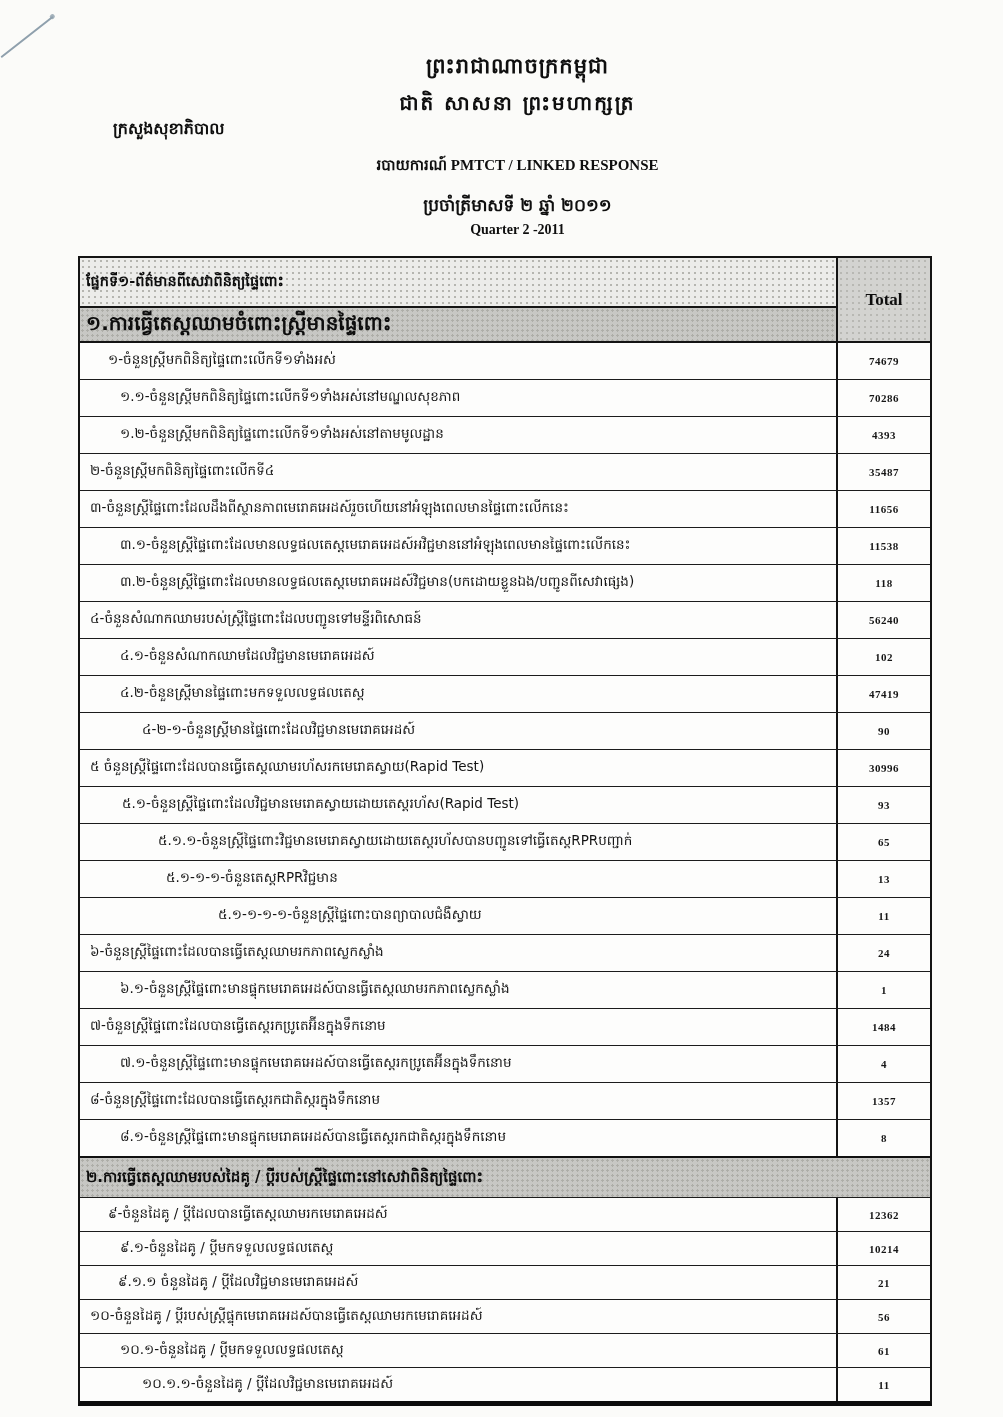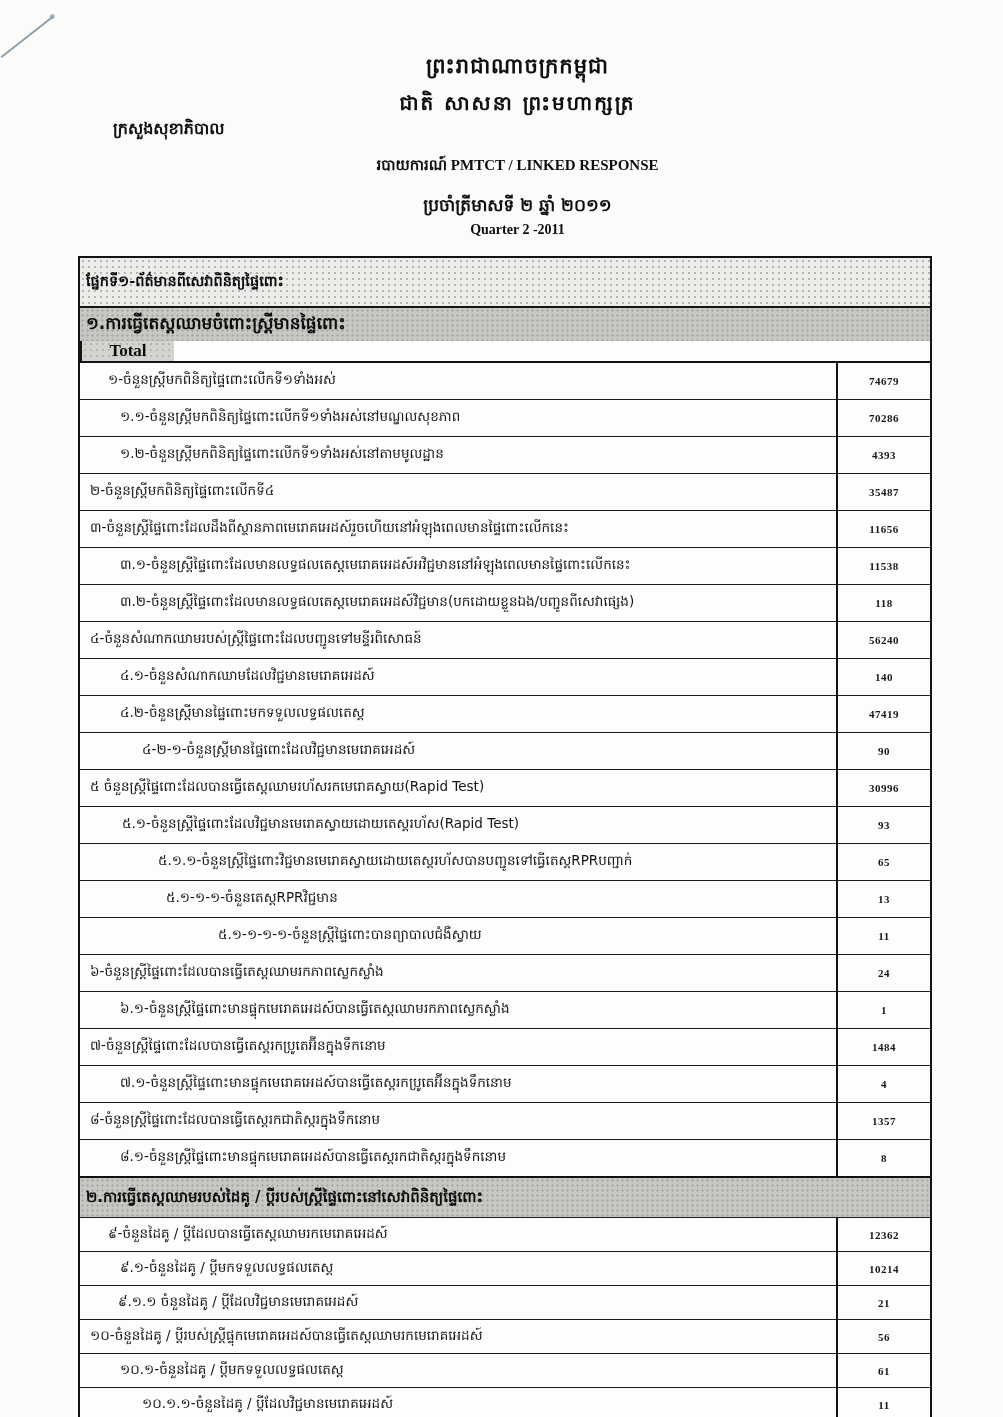--- a/index.html
+++ b/index.html
@@ -17,29 +17,29 @@
   .quarter-kh{top:194px;font-size:17px;}
   .quarter-en{top:222px;font-size:14px;font-family:"Liberation Serif",serif;}
 
   .pen-mark{position:absolute;left:-6px;top:36px;width:66px;height:2px;
     background:var(--penmark,#8fa0ad);transform:rotate(-38deg);border-radius:2px;}
   .pen-mark:after{content:"";position:absolute;right:-2px;top:-2px;width:5px;height:5px;
     background:var(--penmark,#8fa0ad);border-radius:50%;opacity:.8;}
 
   .tbl{position:absolute;left:78px;top:256px;width:850px;
     border:2px solid #141414;border-bottom:5px solid #0c0c0c;background:#fdfdfc;}
-  .tbl-head{display:flex;border-bottom:2px solid #141414;flex-direction:column;}
+  .tbl-head{display:flex;border-bottom:2px solid #141414;}
   .head-left{flex:1;min-width:0;}
   .part-row{height:48px;display:flex;align-items:center;padding-left:6px;
     font-size:14.5px;font-weight:700;color:#0d0d0d;
     background-color:var(--part-gray,#ececea);
     background-image:radial-gradient(#b5b5b0 1px,transparent 1.4px);background-size:6px 6px;
     border-bottom:2px solid #141414;}
   .sec1-row{height:33px;display:flex;align-items:center;padding-left:6px;
-    font-size:17px;font-weight:700;color:#0d0d0d;
+    font-size:20px;font-weight:700;color:#0d0d0d;
     background-color:var(--section-gray,#c7c7c4);
     background-image:radial-gradient(#adada8 1px,transparent 1.4px);background-size:5px 5px;}
   .total-cell{width:92px;border-left:2px solid #141414;display:flex;align-items:center;justify-content:center;
     font-family:"Liberation Serif",serif;font-weight:700;font-size:17px;color:#0d0d0d;
     background-color:var(--total-gray,#d3d3d0);
     background-image:radial-gradient(#b8b8b3 1px,transparent 1.4px);background-size:6px 6px;}
 
   .trow{display:flex;border-top:1.8px solid #1c1c1c;gap:48px;}
   .trow:first-child{border-top:none;}
   .trow.s0{height:36px;}
@@ -101,21 +101,21 @@
       <div class="trow s0">
         <div class="tlabel" style="padding-left: 40px;">៣.២-ចំនួនស្ត្រីផ្ទៃពោះដែលមានលទ្ធផលតេស្ដមេរោគអេដស៍វិជ្ជមាន(បកដោយខ្លួនឯង/បញ្ជូនពីសេវាផ្សេង)</div>
         <div class="tvalue">118</div>
       </div>
       <div class="trow s0">
         <div class="tlabel" style="padding-left: 10px;">៤-ចំនួនសំណាកឈាមរបស់ស្ត្រីផ្ទៃពោះដែលបញ្ជូនទៅមន្ទីរពិសោធន៍</div>
         <div class="tvalue">56240</div>
       </div>
       <div class="trow s0">
         <div class="tlabel" style="padding-left: 40px;">៤.១-ចំនួនសំណាកឈាមដែលវិជ្ជមានមេរោគអេដស៍</div>
-        <div class="tvalue">140</div>
+        <div class="tvalue">102</div>
       </div>
       <div class="trow s0">
         <div class="tlabel" style="padding-left: 40px;">៤.២-ចំនួនស្ត្រីមានផ្ទៃពោះមកទទួលលទ្ធផលតេស្ដ</div>
         <div class="tvalue">47419</div>
       </div>
       <div class="trow s0">
         <div class="tlabel" style="padding-left: 62px;">៤-២-១-ចំនួនស្ត្រីមានផ្ទៃពោះដែលវិជ្ជមានមេរោគអេដស៍</div>
         <div class="tvalue">90</div>
       </div>
       <div class="trow s0">

